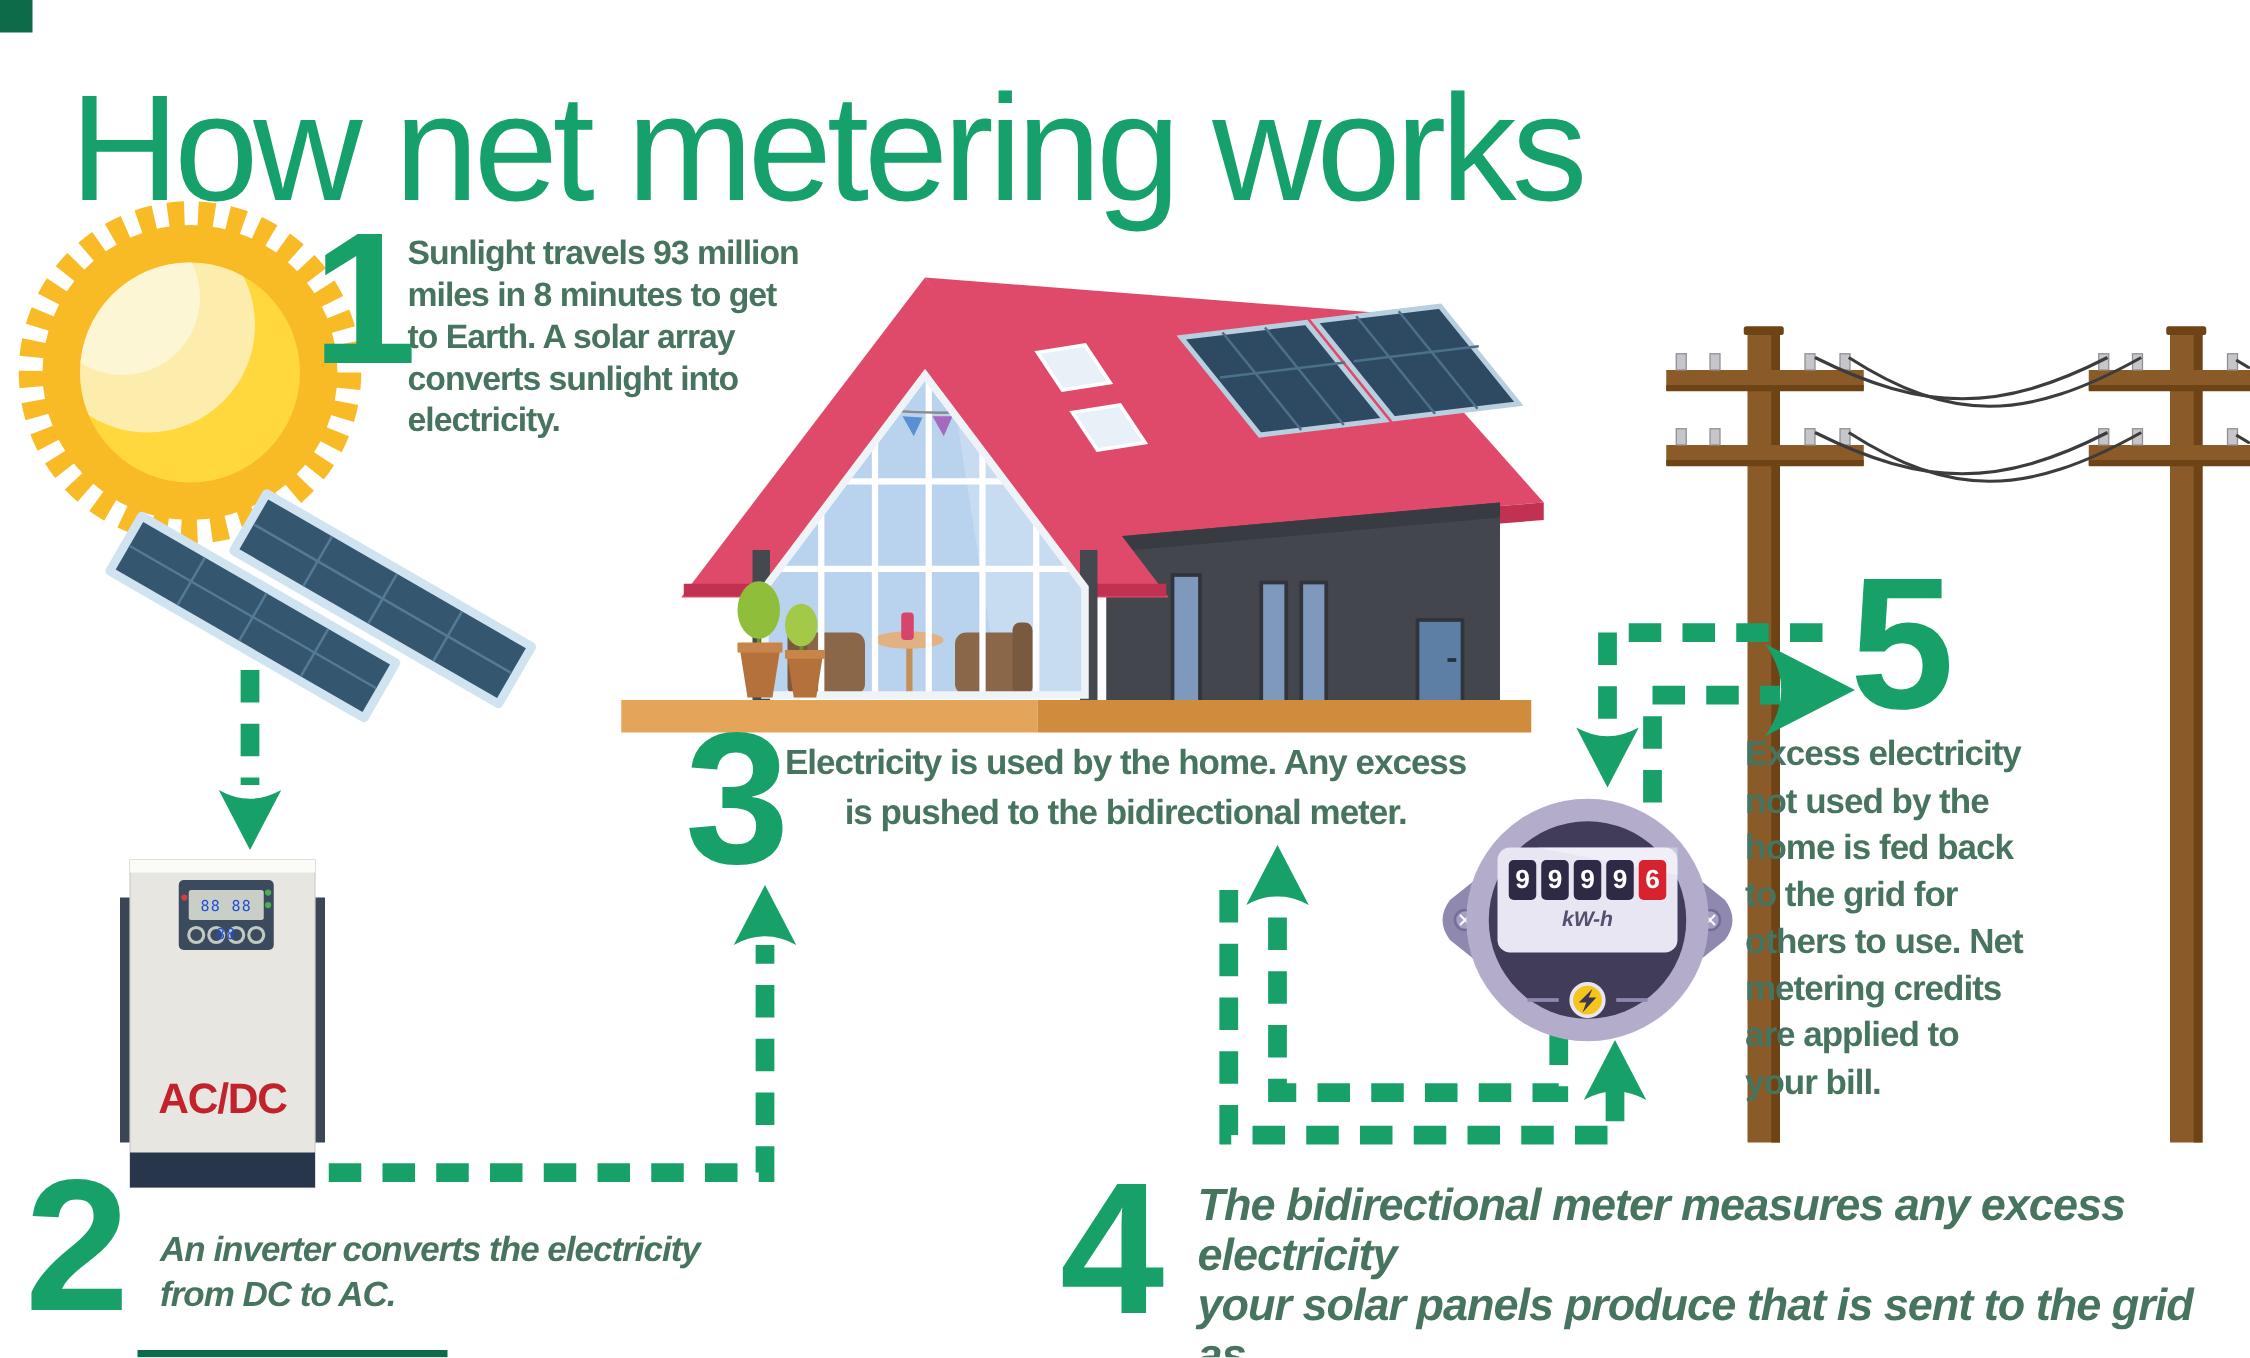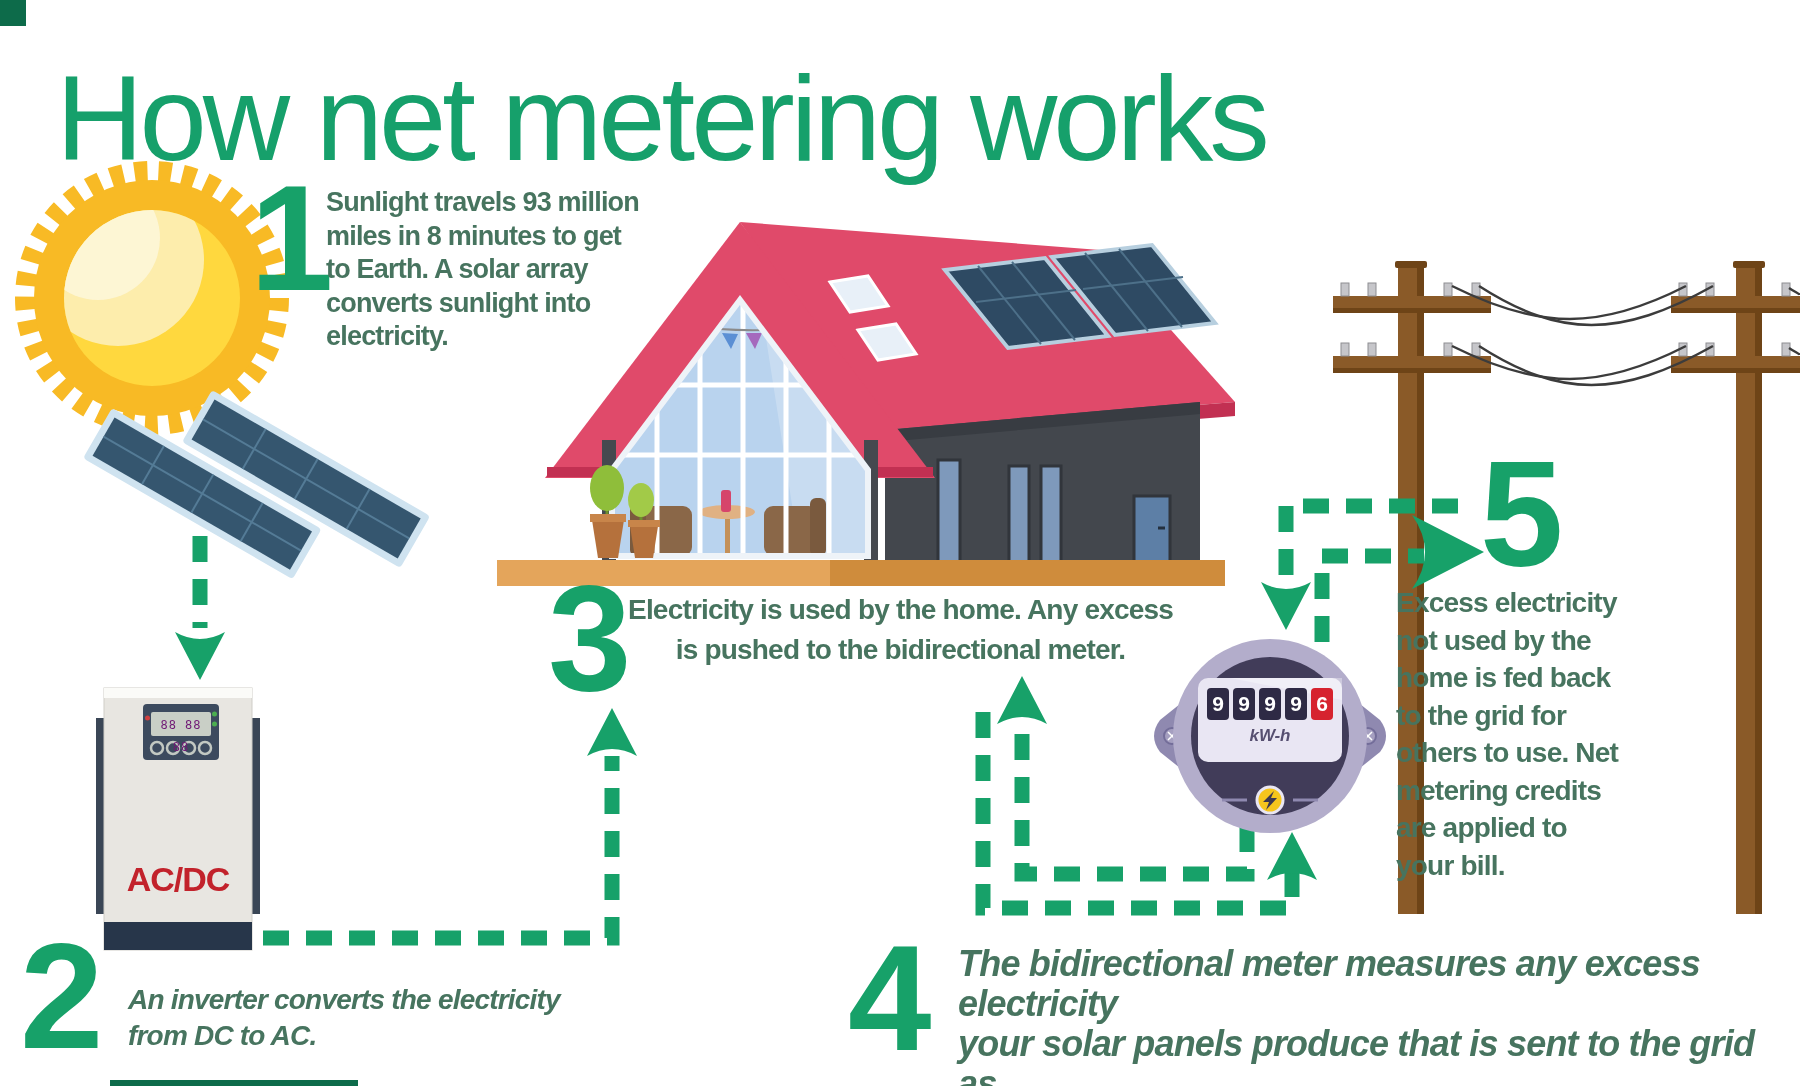--- a/index.html
+++ b/index.html
@@ -10,21 +10,21 @@
   .title{left:56px;top:26px;font-size:121px;font-weight:normal;letter-spacing:-4px;
          color:#16a06b;line-height:1;white-space:nowrap;margin-top:32px;}
   .num{font-weight:bold;font-size:150px;line-height:0.78;color:#17a169;}
   .txt{font-weight:bold;color:#47745f;letter-spacing:-0.8px;white-space:pre-line;}
   .n1{left:250px;top:180px;} .t1{left:326px;top:186px;font-size:27px;line-height:33.5px;}
   .n2{left:20px;top:938px;}  .t2{left:128px;top:982px;font-size:28px;line-height:36px;font-style:italic;}
   .n3{left:548px;top:580px;} .t3{left:628px;top:590px;font-size:28px;line-height:40px;text-align:center;}
   .n4{left:848px;top:940px;} .t4{left:958px;top:944px;font-size:36px;line-height:40px;font-style:italic;}
   .n5{left:1480px;top:456px;}.t5{left:1396px;top:584px;font-size:28px;line-height:37.5px;}
   .inv-screen{left:151px;top:714px;width:60px;height:22px;font-family:"DejaVu Sans Mono",monospace;
-              font-size:12px;color:#701a75;text-align:center;line-height:22px;letter-spacing:1px;}
+              font-size:12px;color:#1d4ed8;text-align:center;line-height:22px;letter-spacing:1px;}
   .inv-label{left:104px;top:836px;width:148px;text-align:center;font-size:34px;font-weight:bold;
              color:#c2222b;letter-spacing:-1px;margin-top:24px;}
   .digits{left:1207px;top:688px;display:flex;gap:4px;}
   .digit{width:22px;height:32px;background:#2e2a45;border-radius:4px;color:#fff;font-weight:bold;
          font-size:21px;display:flex;align-items:center;justify-content:center;}
   .digit.red{background:#d6232f;}
   .kwh{left:1198px;top:726px;width:144px;text-align:center;font-size:17px;font-weight:bold;color:#564f70;font-style:italic;}
 </style>
 </head>
 <body>

